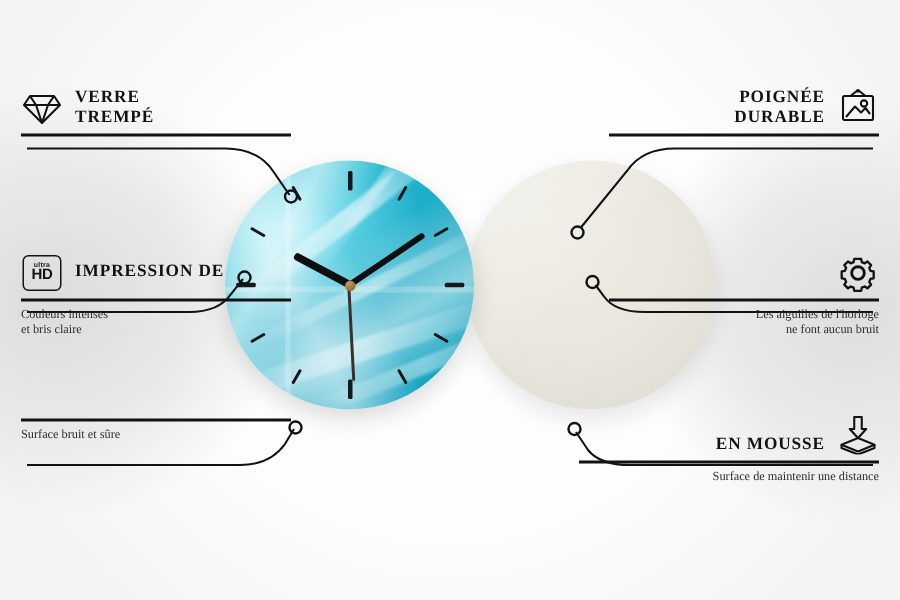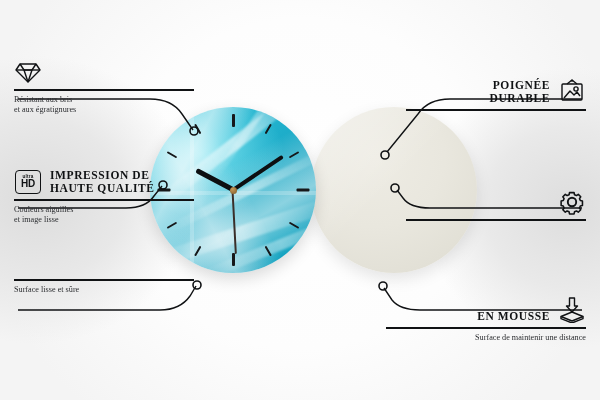--- a/index.html
+++ b/index.html
@@ -122,21 +122,21 @@
     pointer-events: none;
   }
 
   
   .callout {
     position: absolute;
     z-index: 9;
     width: 180px;
   }
   .callout.left  { text-align: left; }
-  .callout.right { text-align: right; margin-top: 20px; }
+  .callout.right { text-align: right; }
 
   .callout-head {
     display: flex;
     align-items: center;
     gap: 8px;
   }
   .callout.right .callout-head { flex-direction: row-reverse; }
 
   .callout-icon {
     flex: 0 0 auto;
@@ -260,52 +260,51 @@
     <div class="callout-head">
       <span class="callout-icon">
         <svg width="26" height="24" viewBox="0 0 26 24" fill="none" stroke="#101214" stroke-width="1.4" stroke-linejoin="round">
           <path d="M5,4 H21 L25,10 L13,22 L1,10 Z"></path>
           <path d="M1,10 H25"></path>
           <path d="M5,4 L9,10 L13,22"></path>
           <path d="M21,4 L17,10 L13,22"></path>
           <path d="M9,10 H17"></path>
         </svg>
       </span>
-    </div>
-    <div class="callout-rule"></div>
-    <div class="callout-desc">
-      <span>Résistant aux bris</span><br>
-      <span>et aux égratignures</span>
-    </div>
+      <span class="callout-title">
+        <span>VERRE</span><br>
+        <span>TREMPÉ</span>
+      </span>
+    </div>
+    <div class="callout-rule"></div>
   </div>
 
   <div class="callout left" style="left:14px; top:168px;">
     <div class="callout-head">
       <span class="callout-icon">
         <span class="hd-badge">
           <span class="ultra">ultra</span>
           <span class="hd">HD</span>
         </span>
       </span>
       <span class="callout-title">
         <span>IMPRESSION DE</span><br>
-        <span>HAUTE QUALITÉ</span>
       </span>
     </div>
     <div class="callout-rule"></div>
     <div class="callout-desc">
-      <span>Couleurs aiguilles</span><br>
-      <span>et image lisse</span>
+      <span>Couleurs intenses</span><br>
+      <span>et bris claire</span>
     </div>
   </div>
 
   <div class="callout left" style="left:14px; top:276px;">
     <div class="callout-rule"></div>
     <div class="callout-desc">
-      <span>Surface lisse et sûre</span>
+      <span>Surface bruit et sûre</span>
     </div>
   </div>
 
   <div class="callout right" style="left:406px; top:58px;">
     <div class="callout-head">
       <span class="callout-icon">
         <svg width="26" height="26" viewBox="0 0 26 26" fill="none" stroke="#101214" stroke-width="1.4" stroke-linejoin="round">
           <path d="M13,1 L8,5 M13,1 L18,5"></path>
           <circle cx="13" cy="1.6" r="1.2" fill="#101214" stroke="none"></circle>
           <rect x="3" y="5" width="20" height="16" rx="1"></rect>
@@ -324,20 +323,24 @@
   <div class="callout right" style="left:406px; top:168px;">
     <div class="callout-head">
       <span class="callout-icon">
         <svg width="26" height="26" viewBox="0 0 26 26" fill="none" stroke="#101214" stroke-width="1.9" stroke-linejoin="round">
           <path d="M10.2,2.2 h5.6 l.5,2.6 2.4,1.0 2.2,-1.5 3.0,3.0 -1.5,2.2 1.0,2.4 2.6,.5 v5.6 l-2.6,.5 -1.0,2.4 1.5,2.2 -3.0,3.0 -2.2,-1.5 -2.4,1.0 -.5,2.6 h-5.6 l-.5,-2.6 -2.4,-1.0 -2.2,1.5 -3.0,-3.0 1.5,-2.2 -1.0,-2.4 -2.6,-.5 v-5.6 l2.6,-.5 1.0,-2.4 -1.5,-2.2 3.0,-3.0 2.2,1.5 2.4,-1.0 z" transform="scale(0.82) translate(2.6,2.2)"></path>
           <circle cx="13" cy="13" r="4.2"></circle>
         </svg>
       </span>
     </div>
     <div class="callout-rule"></div>
+    <div class="callout-desc">
+      <span>Les aiguilles de l'horloge</span><br>
+      <span>ne font aucun bruit</span>
+    </div>
   </div>
 
   <div class="callout right" style="left:386px; top:276px; width:200px;">
     <div class="callout-head">
       <span class="callout-icon">
         <svg width="26" height="26" viewBox="0 0 26 26" fill="none" stroke="#101214" stroke-width="1.4" stroke-linejoin="round">
           <path d="M10.5,1 h5 v8 h3 l-5.5,6 -5.5,-6 h3 z"></path>
           <path d="M13,15 L24,19.5 L13,24 L2,19.5 Z"></path>
           <path d="M2,19.5 v2.2 L13,26 L24,21.7 v-2.2"></path>
         </svg>

